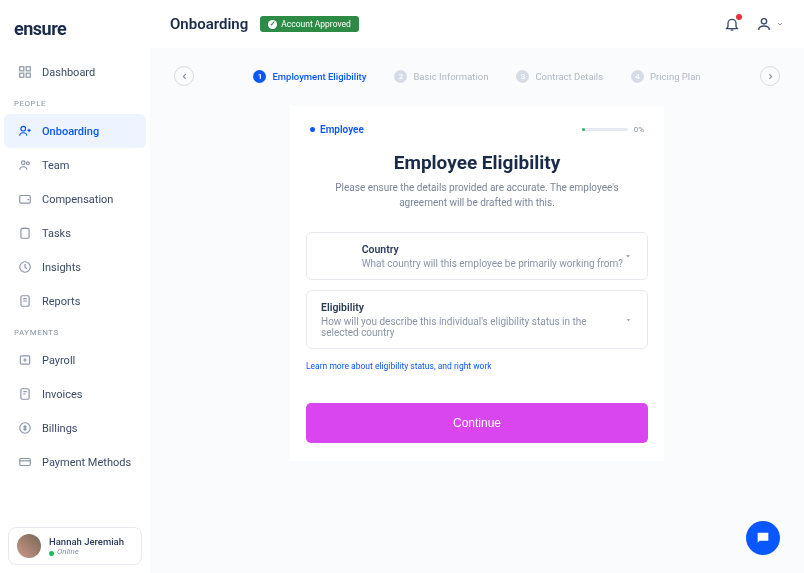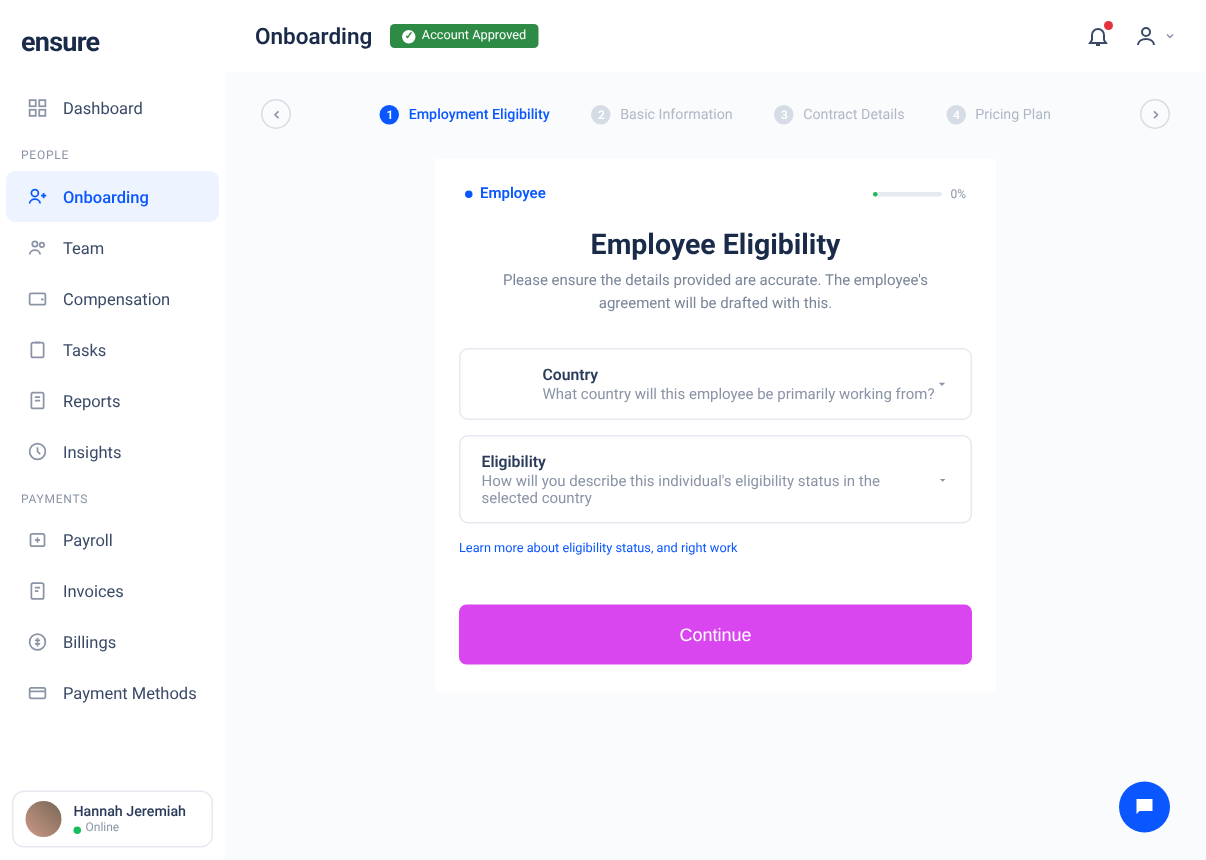--- a/index.html
+++ b/index.html
@@ -8,21 +8,21 @@
 .sidebar { width: 150px; background: #fff; padding: 18px 0 0 0; display: flex; flex-direction: column; position: relative; }
 .logo { padding: 0 14px 16px; font-size: 18px; font-weight: 700; color: #1a2b4a; letter-spacing: -0.5px; }
 .nav { flex: 1; overflow-y: auto; }
 .nav-section-label { font-size: 8px; letter-spacing: 0.5px; color: #8a94a6; padding: 10px 14px 6px; text-transform: uppercase; }
 .nav-item { display: flex; align-items: center; gap: 10px; padding: 10px 14px; font-size: 11px; color: #3a4a66; cursor: pointer; border-radius: 6px; margin: 0 4px; }
 .nav-item.active { color: #0a57ff; font-weight: 500; background: #eef4ff; }
 .nav-icon { width: 14px; height: 14px; display: flex; align-items: center; justify-content: center; flex-shrink: 0; }
 .user-widget { margin: 8px; padding: 6px 8px; border: 1px solid #e6e9f0; border-radius: 8px; display: flex; align-items: center; gap: 8px; }
 .avatar { width: 24px; height: 24px; border-radius: 50%; background: linear-gradient(45deg,#c98,#765); }
 .user-name { font-size: 9.5px; font-weight: 500; color: #2a3b5a; }
-.user-status { font-size: 8px; color: #8a94a6; display: flex; align-items: flex-end; gap: 3px; }
+.user-status { font-size: 8px; color: #8a94a6; display: flex; align-items: flex-end; gap: 3px; font-style: italic; }
 .status-dot { width: 5px; height: 5px; border-radius: 50%; background: #1abc5b; }
 .main { flex: 1; display: flex; flex-direction: column; background: #fafbfc; }
 .topbar { height: 48px; background: #fff; display: flex; align-items: center; justify-content: space-between; padding: 0 20px; }
 .topbar-left { display: flex; align-items: center; gap: 12px; }
 .page-title { font-size: 15px; font-weight: 600; color: #1a2b4a; }
 .badge { display: flex; align-items: center; gap: 4px; background: #2e8b46; color: #fff; font-size: 8.5px; padding: 3px 8px; border-radius: 3px; }
 .badge-check { width: 9px; height: 9px; border-radius: 50%; background: #fff; color: #2e8b46; display: flex; align-items: center; justify-content: center; font-size: 7px; font-weight: 700; }
 .topbar-right { display: flex; align-items: center; gap: 16px; }
 .bell { position: relative; cursor: pointer; }
 .bell-dot { position: absolute; top: -2px; right: -2px; width: 6px; height: 6px; border-radius: 50%; background: #e4323c; }
@@ -107,34 +107,34 @@
             <svg width="14" height="14" viewBox="0 0 24 24" fill="none" stroke="#8a94a6" stroke-width="2">
               <rect x="5" y="4" width="14" height="17" rx="2"></rect>
               <path d="M9 4h6"></path>
             </svg>
           </span>
         <span>Tasks</span>
       </div>
       <div class="nav-item">
         <span class="nav-icon">
             <svg width="14" height="14" viewBox="0 0 24 24" fill="none" stroke="#8a94a6" stroke-width="2">
+              <circle cx="12" cy="12" r="9"></circle>
+              <path d="M12 7v5l3 3"></path>
+            </svg>
+          </span>
+        <span>Insights</span>
+      </div>
+      <div class="nav-item">
+        <span class="nav-icon">
+            <svg width="14" height="14" viewBox="0 0 24 24" fill="none" stroke="#8a94a6" stroke-width="2">
               <rect x="5" y="3" width="14" height="18" rx="2"></rect>
               <path d="M9 8h6M9 12h6"></path>
             </svg>
           </span>
         <span>Reports</span>
-      </div>
-      <div class="nav-item">
-        <span class="nav-icon">
-            <svg width="14" height="14" viewBox="0 0 24 24" fill="none" stroke="#8a94a6" stroke-width="2">
-              <circle cx="12" cy="12" r="9"></circle>
-              <path d="M12 7v5l3 3"></path>
-            </svg>
-          </span>
-        <span>Insights</span>
       </div>
 
       <div class="nav-section-label">PAYMENTS</div>
       <div class="nav-item">
         <span class="nav-icon">
             <svg width="14" height="14" viewBox="0 0 24 24" fill="none" stroke="#8a94a6" stroke-width="2">
               <rect x="4" y="5" width="16" height="14" rx="2"></rect>
               <path d="M12 9v6M9 12h6"></path>
             </svg>
           </span>

